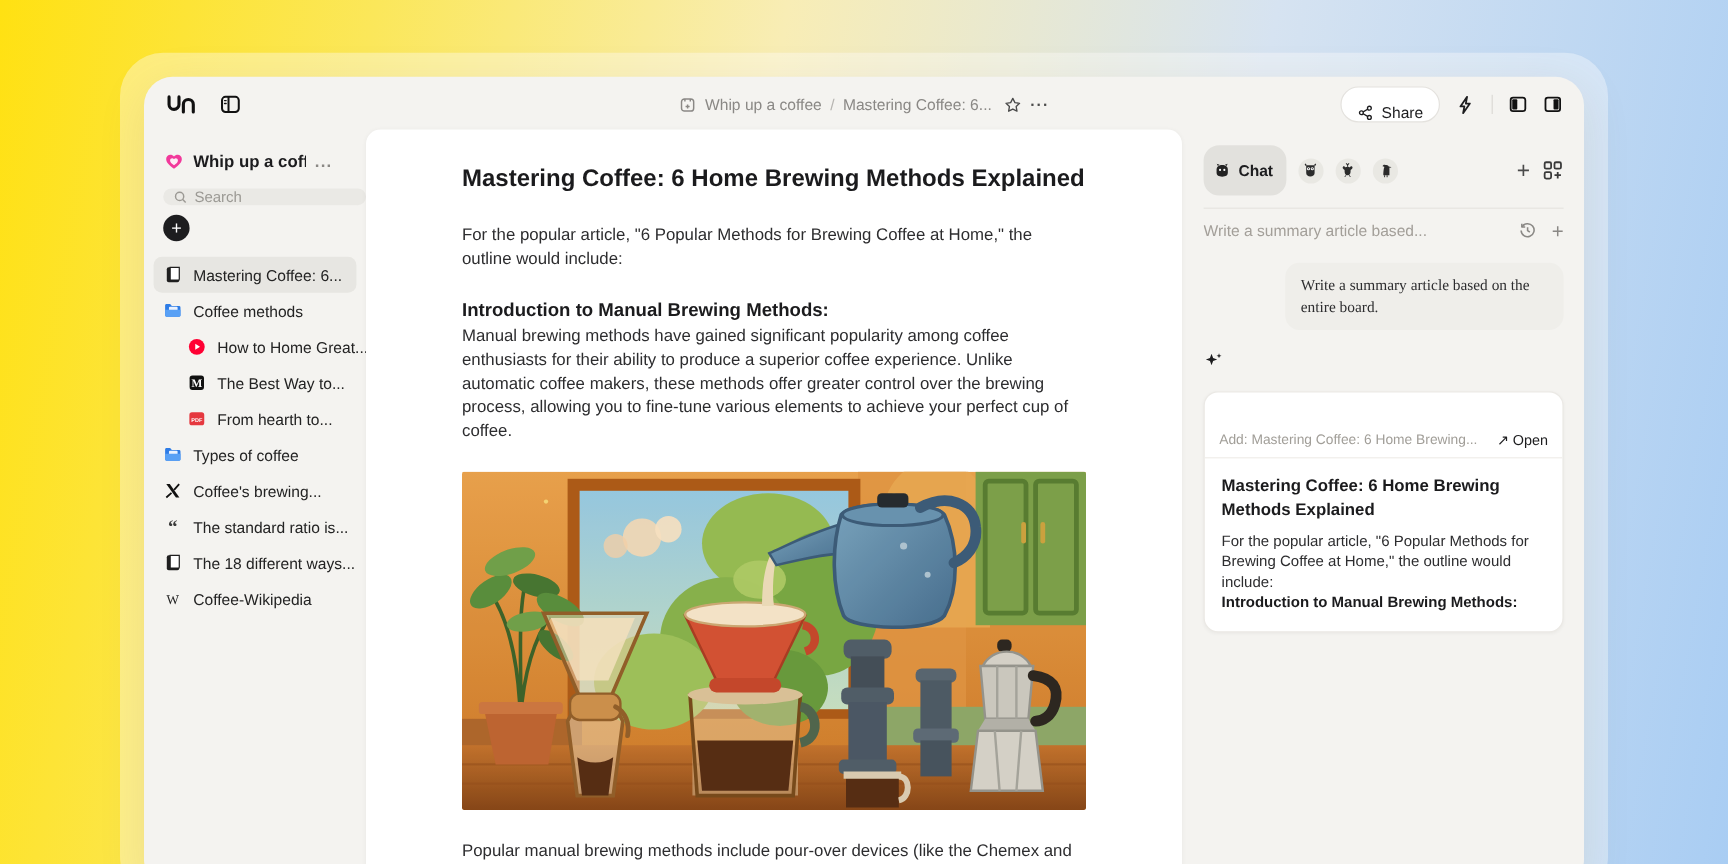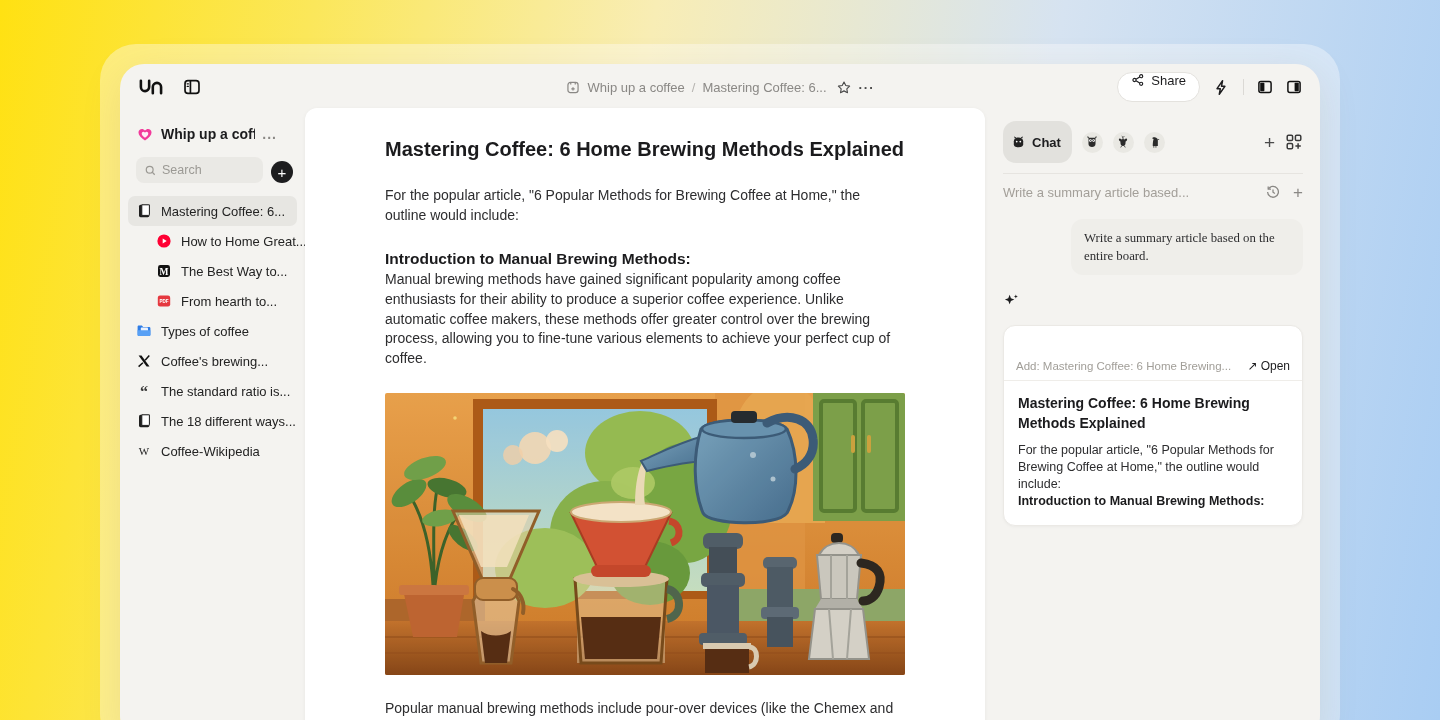--- a/index.html
+++ b/index.html
@@ -16,32 +16,32 @@
   
   .topbar { position:absolute; top:0; left:0; right:0; height:46px; display:flex; align-items:center; }
   .tb-left { display:flex; align-items:center; gap:20px; padding-left:18px; }
   .logo svg { display:block; }
   .iconbtn { display:inline-flex; align-items:center; justify-content:center; cursor:pointer; background:none; border:none; }
   .breadcrumb { position:absolute; left:50%; top:0; height:46px; transform:translateX(-50%);
     display:flex; align-items:center; gap:7px; color:#8a8885; font-size:13px; white-space:nowrap; }
   .breadcrumb .sep { color:#b6b4b0; }
   .crumb { cursor:pointer; }
   .tb-right { margin-left:auto; display:flex; align-items:center; gap:13px; padding-right:18px; }
-  .share-btn { display:flex; align-items:flex-start; gap:6px; background:#fff; border:1px solid #E4E2DE;
+  .share-btn { display:flex; align-items:flex-end; gap:6px; background:#fff; border:1px solid #E4E2DE;
     border-radius:17px; height:30px; padding:0 13px; font-size:13px; color:#1d1d1f; cursor:pointer; }
   .vdiv { width:1px; height:16px; background:#DBD9D5; }
 
   
   .content { position:absolute; top:44px; left:0; right:0; bottom:20px; }
 
   .sidebar { position:absolute; left:0; top:0; bottom:0; width:185px; }
   .sb-header { display:flex; align-items:center; gap:7px; margin:17px 28px 0 16px; }
   .sb-title { font-size:14px; font-weight:700; color:#1c1c1e; flex:1; white-space:nowrap; overflow:hidden; }
   .sb-menu { color:#8a8885; font-size:14px; letter-spacing:1px; cursor:pointer; font-weight:700; }
-  .sb-search-row { display:flex; align-items:flex-end; gap:8px; margin:14px 12px 0 16px; }
+  .sb-search-row { display:flex; align-items:flex-start; gap:8px; margin:14px 0 0 16px;flex-direction:column; }
   .sb-search { flex:1; display:flex; align-items:center; gap:5px; background:#EAE9E5; border-radius:8px; height:26px; padding:0 8px; }
   .sb-search input { border:none; background:transparent; outline:none; width:100%; font-size:12.5px; color:#3c3c3c; font-family:inherit; }
   .sb-search input::placeholder { color:#9b9994; }
   .sb-add { width:22px; height:22px; border-radius:50%; background:#1d1d1f; color:#fff; display:flex;
     align-items:center; justify-content:center; font-size:15px; line-height:1; cursor:pointer; flex:none; }
   .sb-list { margin-top:13px; }
   .side-item { display:flex; align-items:center; gap:9px; height:30px; margin:0 8px; padding-left:8px;
     border-radius:7px; font-size:13px; color:#232323; cursor:pointer; white-space:nowrap; }
   .side-item.selected { background:#E7E6E2; }
   .side-item.indent { padding-left:28px; }
@@ -189,20 +189,30 @@
           <div class="side-item selected">
             <span class="ic">
               <svg viewBox="0 0 16 16">
                 <rect x="3" y="1.8" width="10.4" height="12.4" rx="1.6" fill="#1f1f1f"></rect>
                 <path d="M5.8 1.8h7.6v9.6a1 1 0 0 1-1 1H5.8z" fill="#fff"></path>
                 <path d="M5.8 1.8h7.6v9.6a1 1 0 0 1-1 1H5.8z" fill="none" stroke="#1f1f1f" stroke-width="1"></path>
               </svg>
             </span>
             <span>Mastering Coffee: 6...</span>
           </div>
+          <div class="side-item">
+            <span class="ic">
+              <svg viewBox="0 0 16 16">
+                <path d="M1.6 3.6c0-.7.5-1.2 1.2-1.2h3l1.4 1.6h6a1.2 1.2 0 0 1 1.2 1.2v6.6a1.2 1.2 0 0 1-1.2 1.2H2.8a1.2 1.2 0 0 1-1.2-1.2z" fill="#2E7CE6"></path>
+                <rect x="4.8" y="4.6" width="7.2" height="5" rx="0.8" fill="#EAF2FF"></rect>
+                <path d="M1.6 7.2h12.8v4.6a1.2 1.2 0 0 1-1.2 1.2H2.8a1.2 1.2 0 0 1-1.2-1.2z" fill="#58A0F5"></path>
+              </svg>
+            </span>
+            <span>Coffee methods</span>
+          </div>
           <div class="side-item indent">
             <span class="ic">
               <svg viewBox="0 0 16 16">
                 <circle cx="8" cy="8" r="6.6" fill="#FF0033"></circle>
                 <path d="M6.7 5.5l4 2.5-4 2.5z" fill="#fff"></path>
               </svg>
             </span>
             <span>How to Home Great...</span>
           </div>
           <div class="side-item indent">

